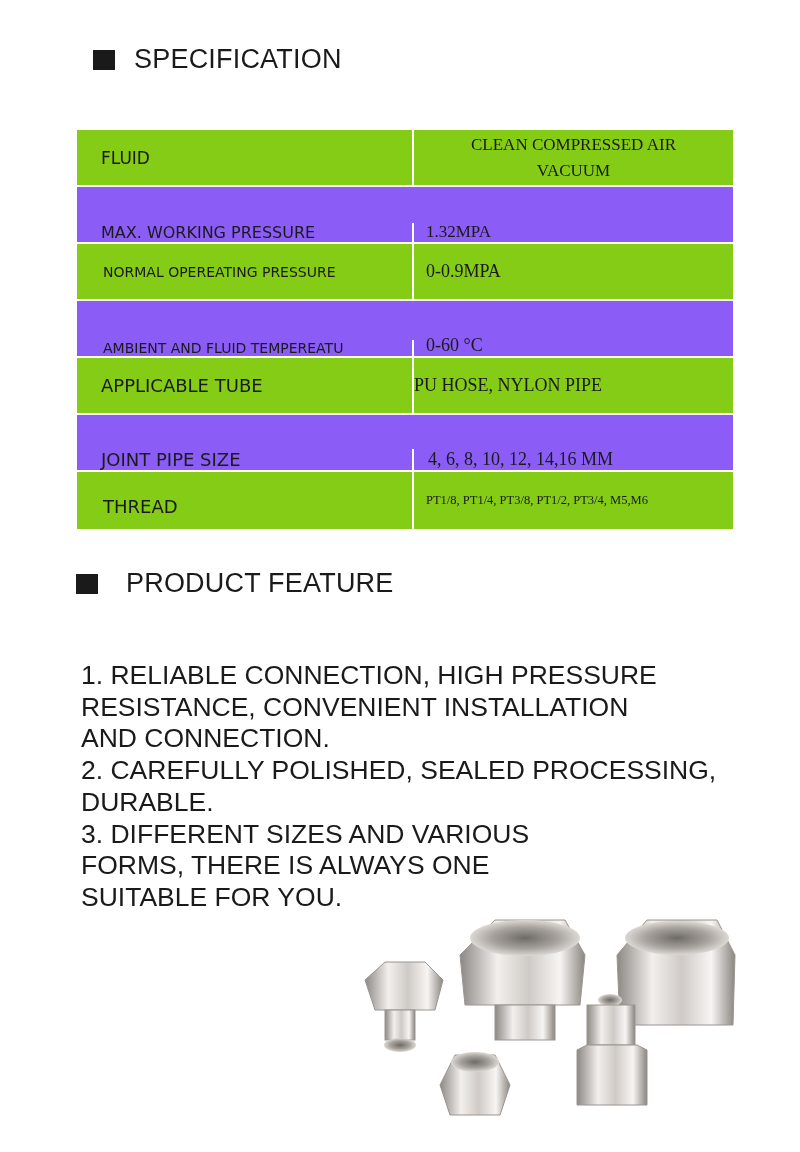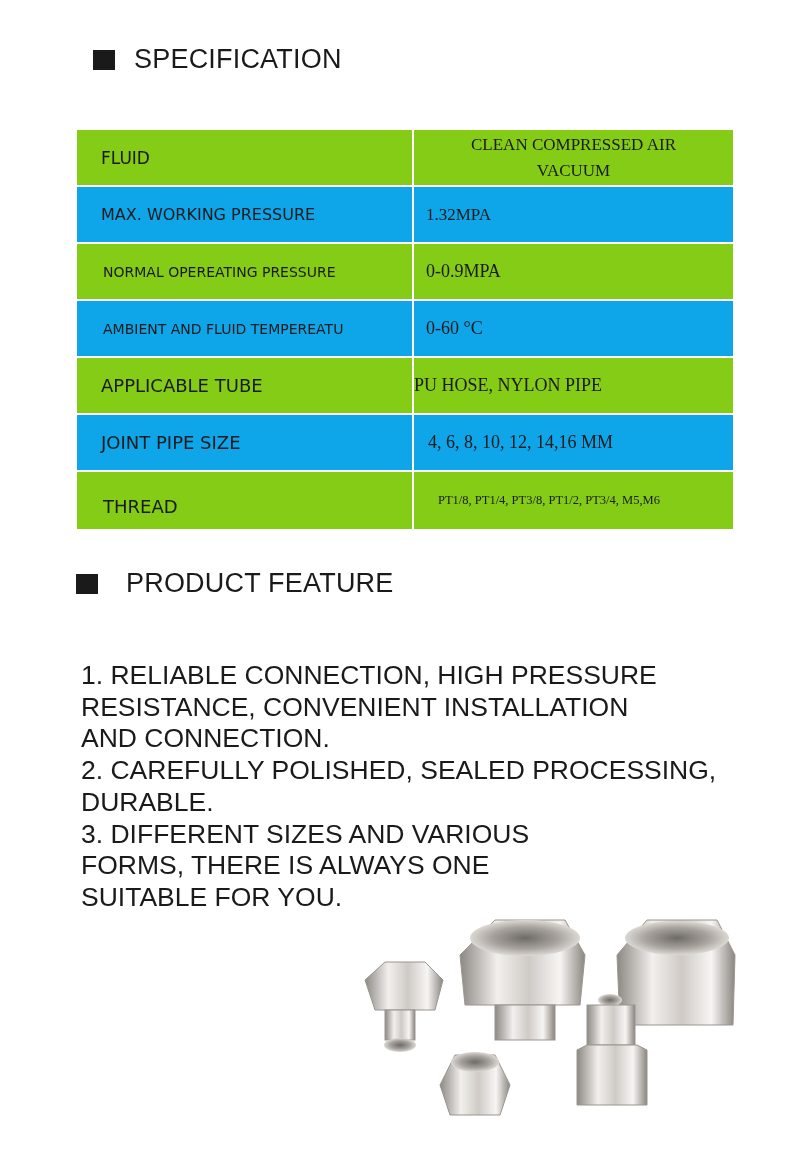--- a/index.html
+++ b/index.html
@@ -8,23 +8,23 @@
   .sec-head { position:absolute; display:flex; align-items:center; }
   .sec-head .sq { width:22px; height:20px; background:#1a1a1a; }
   .sec-head .t { font-family:"Liberation Sans", sans-serif; font-size:27px; color:#1a1a1a; letter-spacing:0.2px; }
   #spec-head { left:93px; top:44px; }
   #spec-head .t { margin-left:19px; }
   #feat-head { left:76px; top:568px; }
   #feat-head .t { margin-left:28px; }
 
   .spec-table { position:absolute; left:77px; top:130px; width:656px; border-collapse:separate; border-spacing:0; }
   .row { display:flex; height:57px; border-bottom:2px solid #ffffff; box-sizing:border-box; }
-  .row:last-child { border-bottom:none;gap:12px; }
+  .row:last-child { border-bottom:none; }
   .row.light { background:#84cc16; }
-  .row.dark { background:#0ea5e9; }
+  .row.dark { background:#8b5cf6;align-items:flex-end; }
   .cell-k { width:337px; border-right:2px solid #ffffff; box-sizing:border-box; display:flex; align-items:center; padding-left:24px;
             font-family:"DejaVu Sans", sans-serif; font-size:17px; color:#1a1a1a; }
   .cell-v { flex:1; display:flex; align-items:center; padding-left:12px; font-family:Liberation Serif, serif; font-size:17px; color:#1a1a1a; }
   .cell-k.small { font-size:14px; padding-left:26px; }
   .cell-v.center { justify-content:center; text-align:center; flex-direction:column; line-height:26px; font-size:17px; padding-left:0; }
   .cell-v.tiny { font-size:12.5px; }
   .cell-v.big { font-size:18px; }
 
   .features { position:absolute; left:81px; top:660px; font-family:"Liberation Sans", sans-serif; font-size:26.5px; line-height:31.7px; color:#1a1a1a; }
   .features div { white-space:nowrap; }

